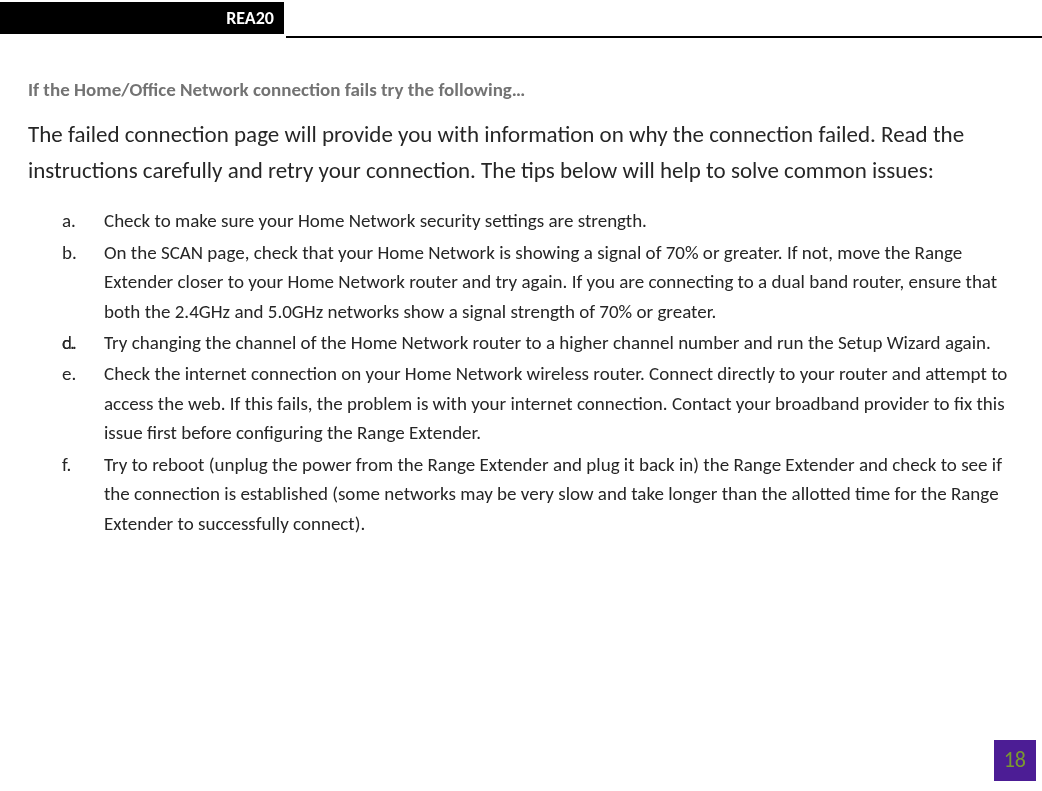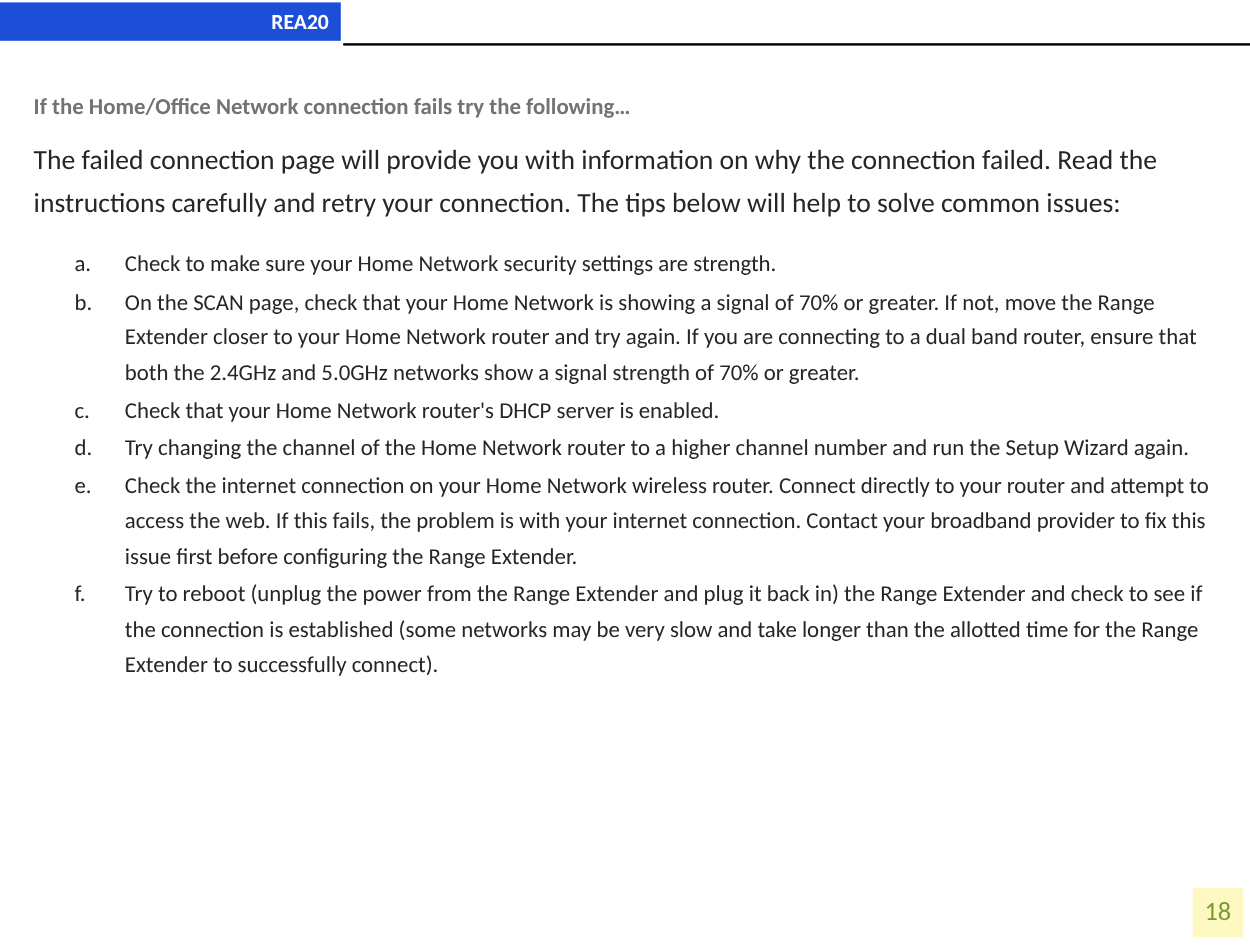--- a/index.html
+++ b/index.html
@@ -18,21 +18,21 @@
     height: 791px;
     padding: 0 28px;
   }
   .header-row {
     display: flex;
     align-items: stretch;
     margin-top: 2px;
     height: 32px;
   }
   .badge {
-    background: #1d4ed8;
+    background: #000000;
     color: #ffffff;
     font-weight: 700;
     font-size: 18px;
     display: flex;
     align-items: center;
     justify-content: flex-end;
     padding: 0 10px 0 0;
     width: 284px;
     margin-left: -28px;
   }
@@ -83,21 +83,21 @@
   }
   .list-marker {
     position: absolute;
     left: 0;
     top: 0;
   }
   .page-num {
     position: absolute;
     right: 6px;
     bottom: 12px;
-    background: #fef9c3;
+    background: #4c1d95;
     color: #7a9a2f;
     font-size: 22px;
     padding: 6px 10px 8px 10px;
     min-width: 30px;
     text-align: center;
   }
 </style>
 </head>
 <body>
 
@@ -116,21 +116,20 @@
       <li class="list-item">
         <span class="list-marker">a.</span>
         <span>Check to make sure your Home Network security settings are strength.</span>
       </li>
       <li class="list-item">
         <span class="list-marker">b.</span>
         <span>On the SCAN page, check that your Home Network is showing a signal of 70% or greater. If not, move the Range Extender closer to your Home Network router and try again. If you are connecting to a dual band router, ensure that both the 2.4GHz and 5.0GHz networks show a signal strength of 70% or greater.</span>
       </li>
       <li class="list-item">
         <span class="list-marker">c.</span>
-        <span>Check that your Home Network router's DHCP server is enabled.</span>
       </li>
       <li class="list-item">
         <span class="list-marker">d.</span>
         <span>Try changing the channel of the Home Network router to a higher channel number and run the Setup Wizard again.</span>
       </li>
       <li class="list-item">
         <span class="list-marker">e.</span>
         <span>Check the internet connection on your Home Network wireless router. Connect directly to your router and attempt to access the web.  If this fails, the problem is with your internet connection.  Contact your broadband provider to fix this issue first before configuring the Range Extender.</span>
       </li>
       <li class="list-item">

